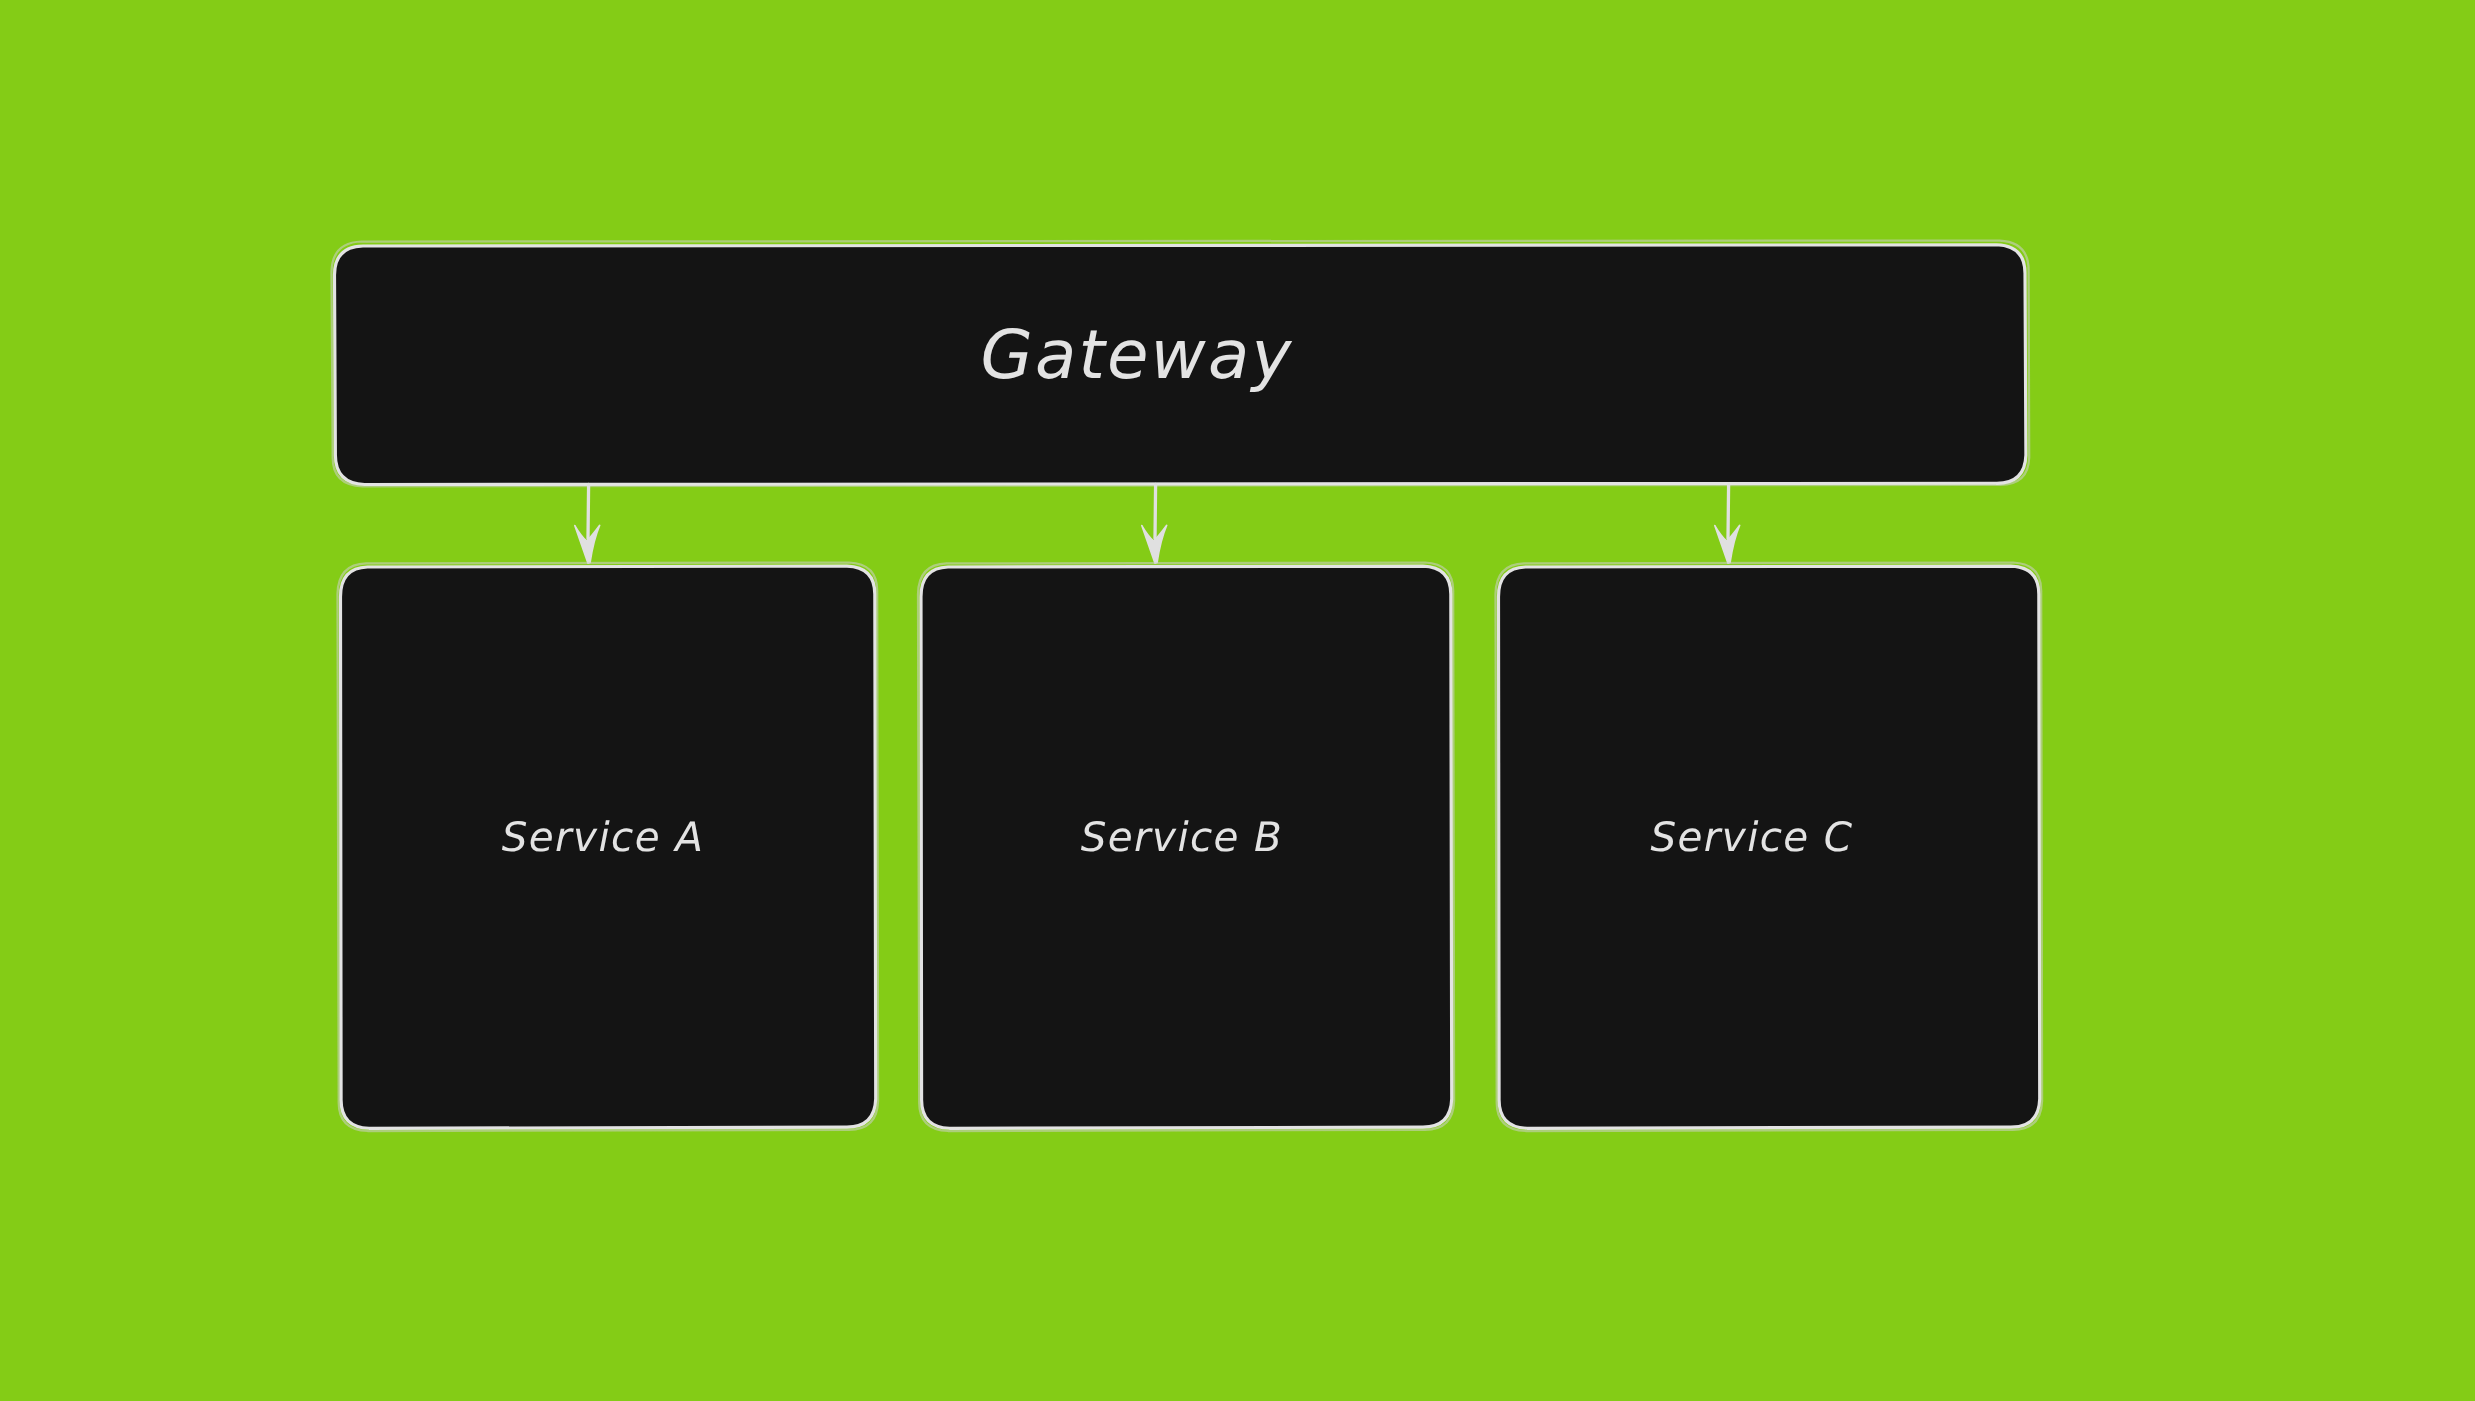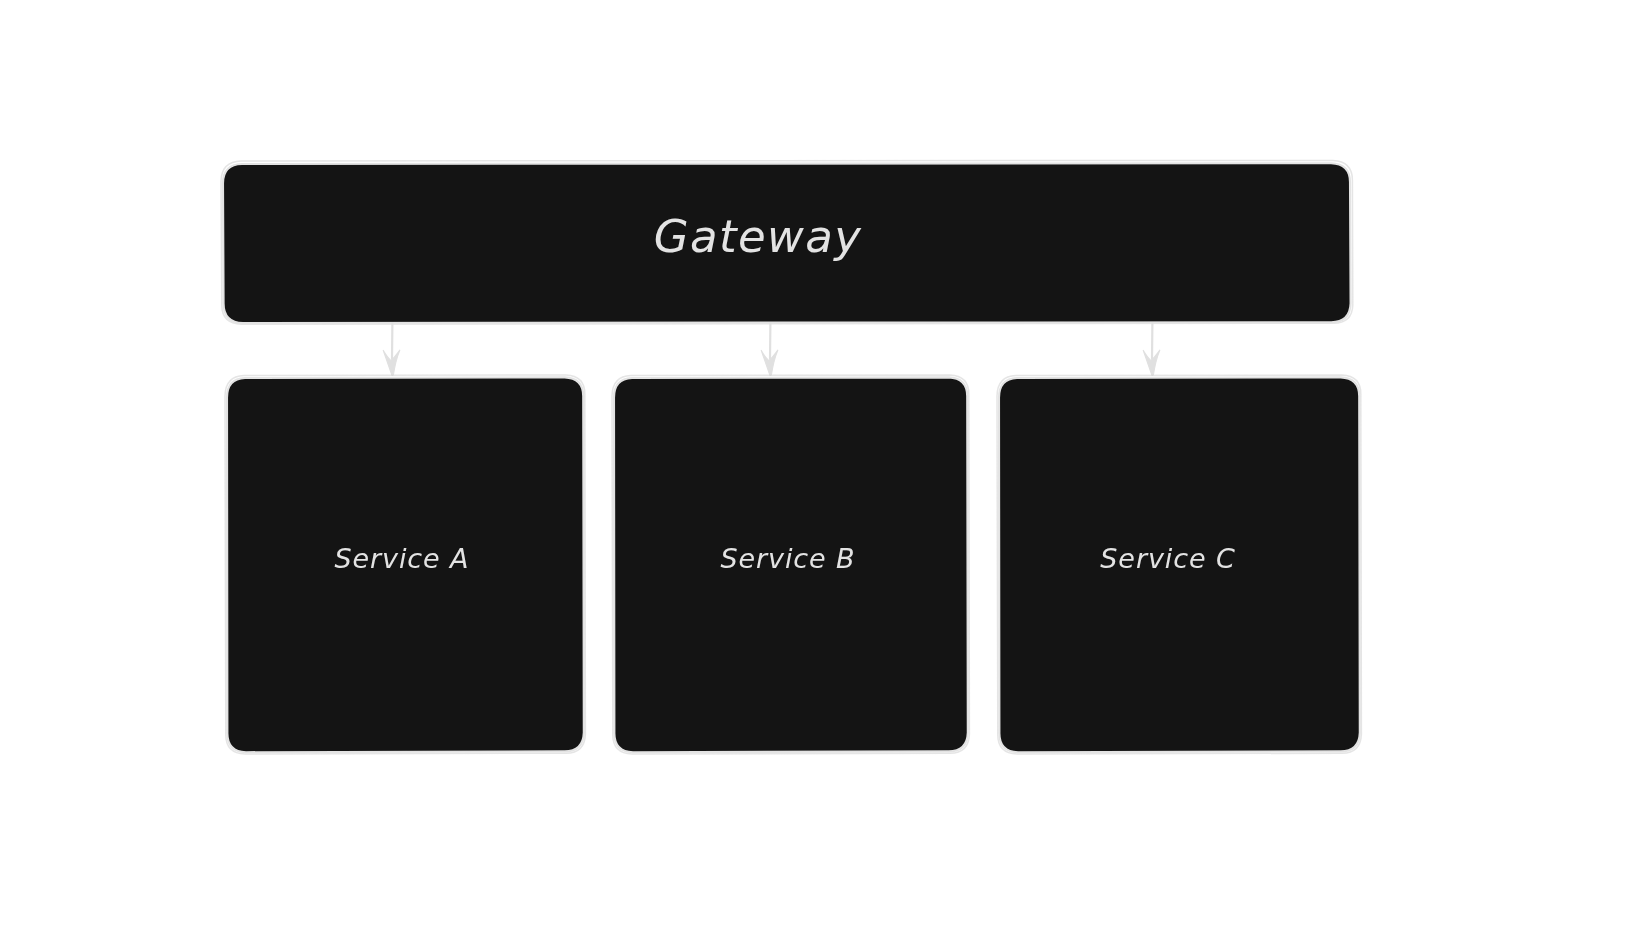--- a/index.html
+++ b/index.html
@@ -4,21 +4,21 @@
 <style>
   html, body {
     margin: 0;
     padding: 0;
     background: #121212;
   }
   #stage {
     position: relative;
     width: 1650px;
     height: 934px;
-    background: #ffffff;
+    background: #84cc16;
     overflow: hidden;
     font-family: "DejaVu Sans", sans-serif;
   }
   #diagram-svg {
     position: absolute;
     left: 0;
     top: 0;
     width: 1650px;
     height: 934px;
     display: block;

